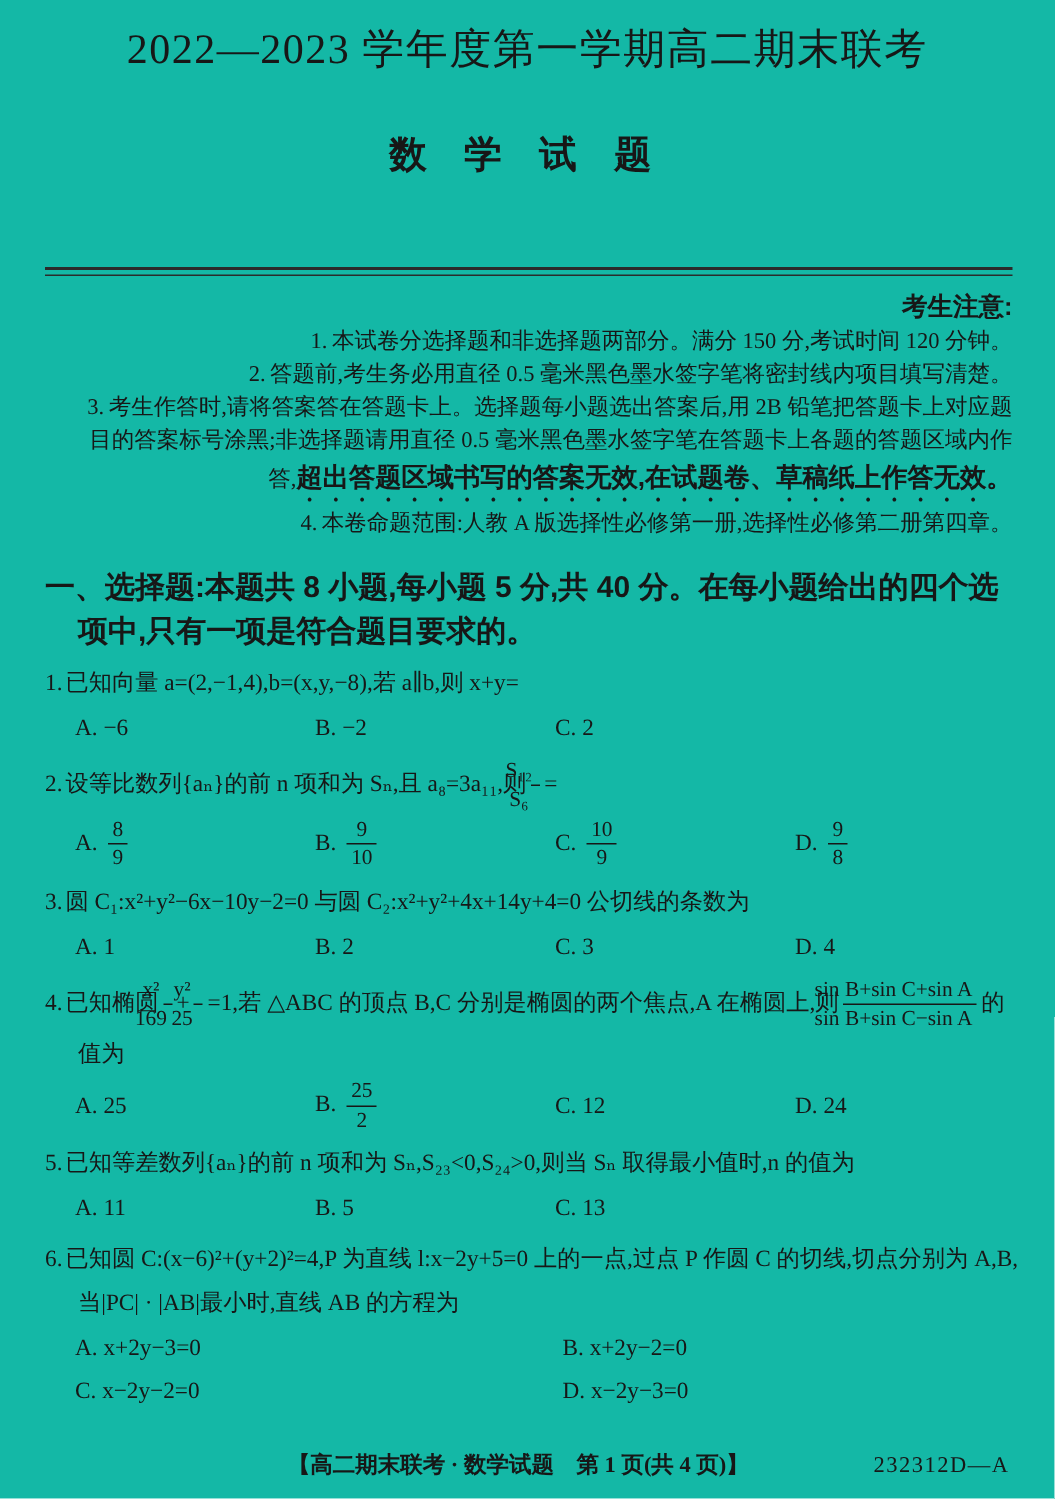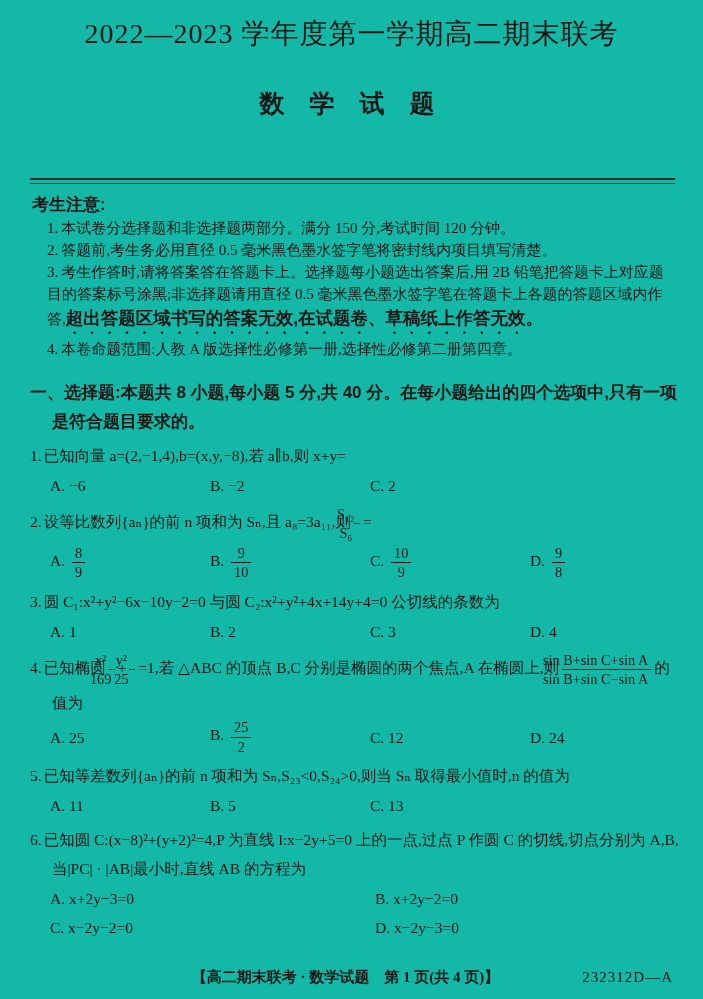--- a/index.html
+++ b/index.html
@@ -14,37 +14,37 @@
   }
   .subtitle{
     margin:34px 0 0; text-align:center;
     font-family:"Liberation Sans","DejaVu Sans",sans-serif;
     font-size:25px; font-weight:700; letter-spacing:9px; line-height:34px;
   }
   .double-rule{
     margin:58px 28px 0 30px; height:3px;
     border-top:2px solid #2b2b2b; border-bottom:1px solid #2b2b2b;
   }
-  .notice{ margin:9px 28px 18px 32px; font-size:15px; }
+  .notice{ margin:9px 28px 18px 32px; font-size:15px;text-align:right; }
   .notice-heading{
     font-family:"Liberation Sans","DejaVu Sans",sans-serif;
     font-weight:700; font-size:17px; line-height:24px;
   }
   .notice-item{ margin-left:15px; line-height:22px; }
   .notice-item .n-num{ margin-right:3px; }
   .em{
     font-family:"Liberation Sans","DejaVu Sans",sans-serif;
     font-weight:700; font-size:17.5px; line-height:27px;
     -webkit-text-emphasis:dot; -webkit-text-emphasis-position:under right;
     text-emphasis:dot; text-emphasis-position:under right;
   }
   .section-heading{
     margin:16px 26px 0 30px; padding-left:22px; text-indent:-22px;
     font-family:"Liberation Sans","DejaVu Sans",sans-serif;
-    font-weight:700; font-size:17px; line-height:29px;
+    font-weight:700; font-size:20px; line-height:29px;
   }
   .questions{ margin:4px 24px 0 30px; font-size:15.5px; }
   .q{ margin-top:5px; }
   .q-stem{ padding-left:22px; text-indent:-22px; line-height:29px; }
   .q-stem .q-num{ margin-right:2px; }
   .opts{ display:grid; padding-left:20px; line-height:29px; margin-top:1px; align-items:center; }
   .opts.c4{ grid-template-columns:160px 160px 160px 1fr; }
   .opts.c2{ grid-template-columns:325px 1fr; }
   .frac{
     display:inline-block; vertical-align:middle; text-align:center;
@@ -123,21 +123,21 @@
     <div class="q">
       <div class="q-stem"><span class="q-num">5.</span><span>已知等差数列{aₙ}的前 n 项和为 Sₙ,S₂₃&lt;0,S₂₄&gt;0,则当 Sₙ 取得最小值时,n 的值为</span></div>
       <div class="opts c4">
         <span class="opt">A. 11</span>
         <span class="opt">B. 5</span>
         <span class="opt">C. 13</span>
       </div>
     </div>
 
     <div class="q">
-      <div class="q-stem"><span class="q-num">6.</span><span>已知圆 C:(x−8)²+(y+2)²=4,P 为直线 l:x−2y+5=0 上的一点,过点 P 作圆 C 的切线,切点分别为 A,B,当|PC| · |AB|最小时,直线 AB 的方程为</span></div>
+      <div class="q-stem"><span class="q-num">6.</span><span>已知圆 C:(x−6)²+(y+2)²=4,P 为直线 l:x−2y+5=0 上的一点,过点 P 作圆 C 的切线,切点分别为 A,B,当|PC| · |AB|最小时,直线 AB 的方程为</span></div>
       <div class="opts c2">
         <span class="opt">A. x+2y−3=0</span>
         <span class="opt">B. x+2y−2=0</span>
         <span class="opt">C. x−2y−2=0</span>
         <span class="opt">D. x−2y−3=0</span>
       </div>
     </div>
 
   </div>
 

